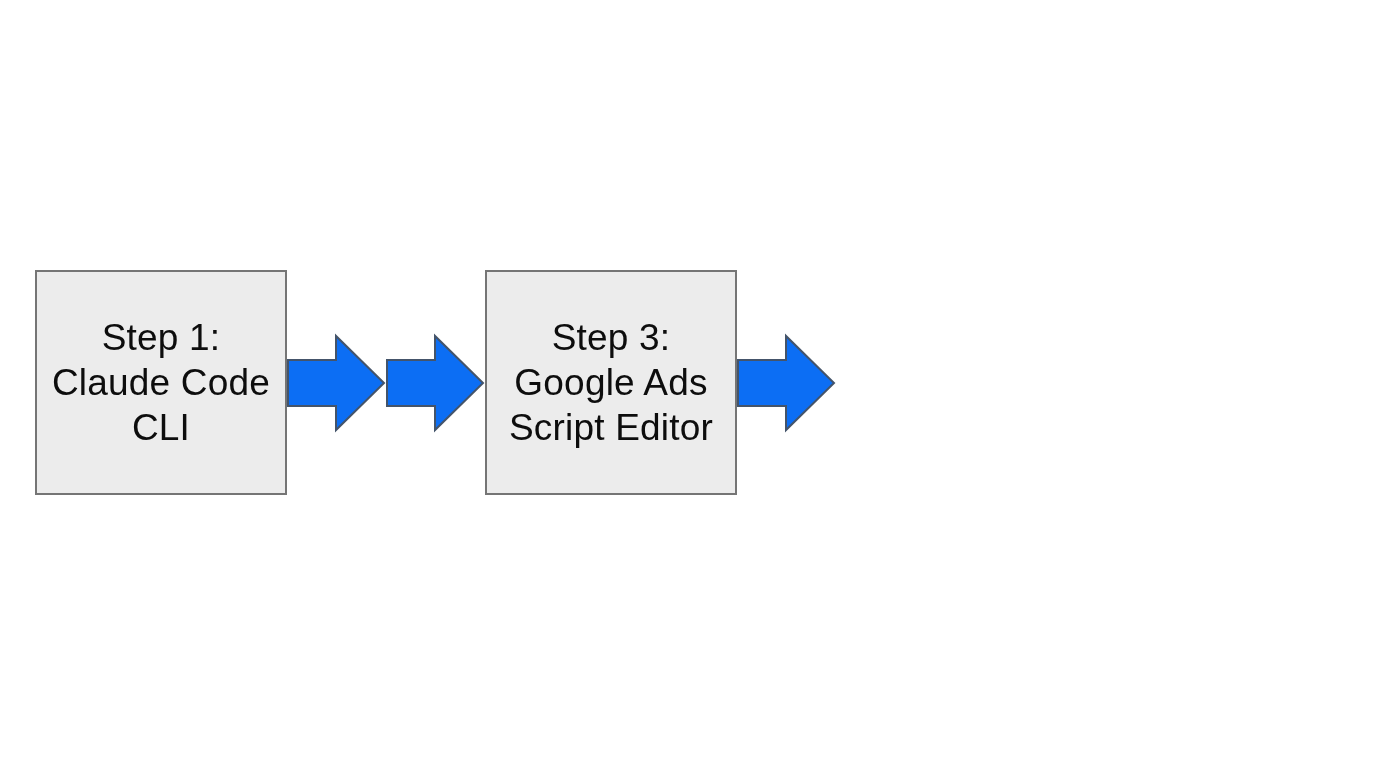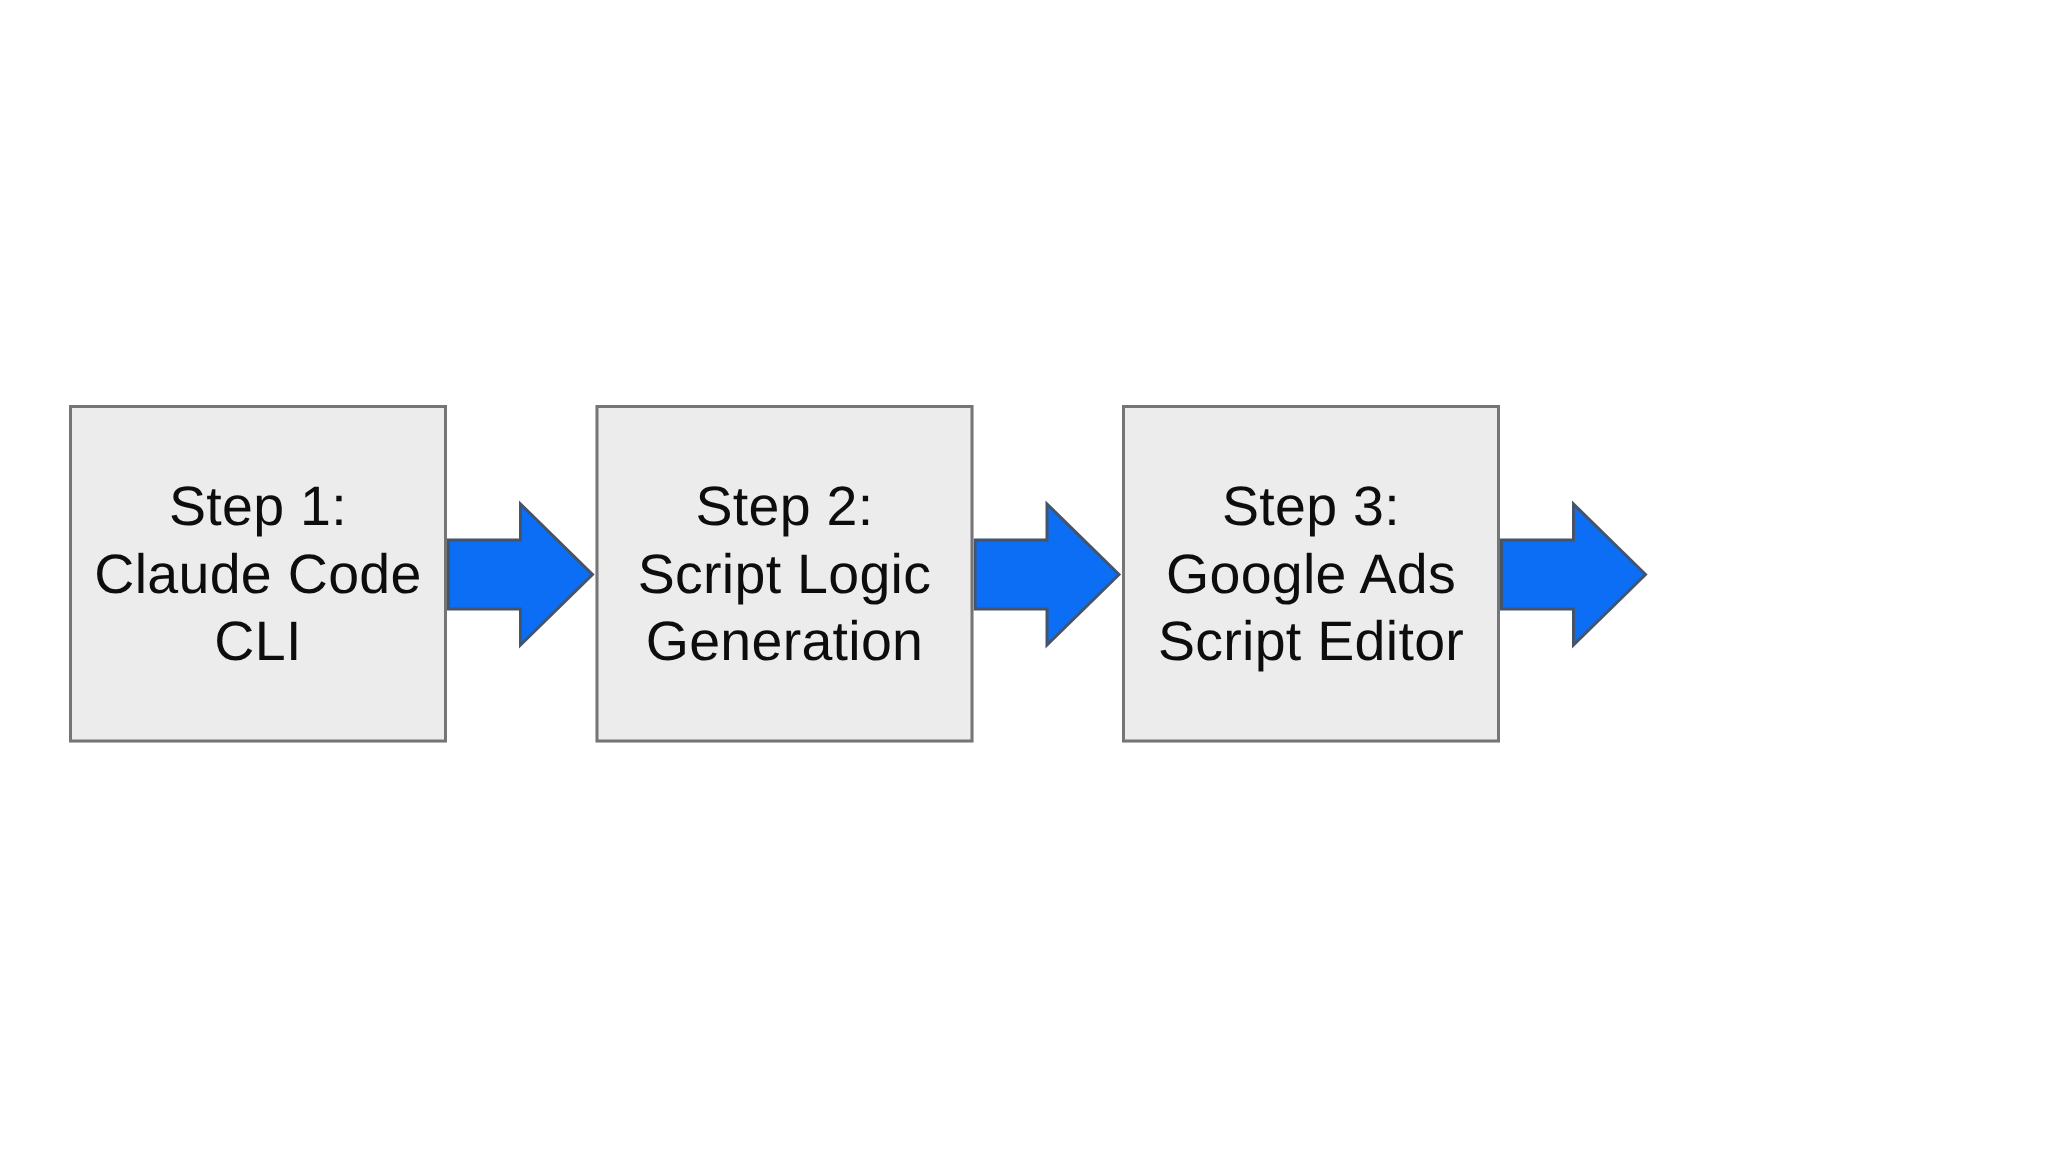--- a/index.html
+++ b/index.html
@@ -9,21 +9,21 @@
   body {
     width: 1376px;
     height: 768px;
     position: relative;
     overflow: hidden;
     background: var(--background, #ffffff);
     font-family: "Liberation Sans", sans-serif;
   }
   .flow-row {
     position: absolute;
-    left: 46px;
+    left: 35px;
     top: 270px;
     display: flex;
     align-items: center;
   }
   .step-box {
     box-sizing: border-box;
     width: 252px;
     height: 225px;
     flex: none;
     background: var(--box-fill, #ececec);
@@ -62,23 +62,20 @@
 <div class="flow-row">
 
   <div class="step-box">Step 1:
 Claude Code
 CLI</div>
 
   <svg class="flow-arrow" viewBox="0 0 99 120" aria-hidden="true">
     <polygon points="1,37 49,37 49,13 97,60 49,107 49,83 1,83"></polygon>
   </svg>
 
-  <div class="step-box">Step 2:
-Script Logic
-Generation</div>
 
   <svg class="flow-arrow" viewBox="0 0 99 120" aria-hidden="true">
     <polygon points="1,37 49,37 49,13 97,60 49,107 49,83 1,83"></polygon>
   </svg>
 
   <div class="step-box">Step 3:
 Google Ads
 Script Editor</div>
 
   <svg class="flow-arrow" viewBox="0 0 99 120" aria-hidden="true">

